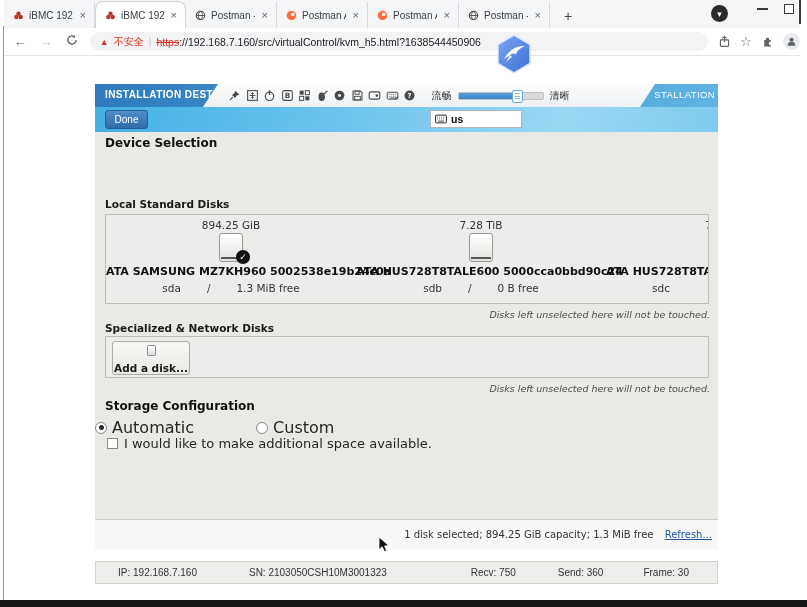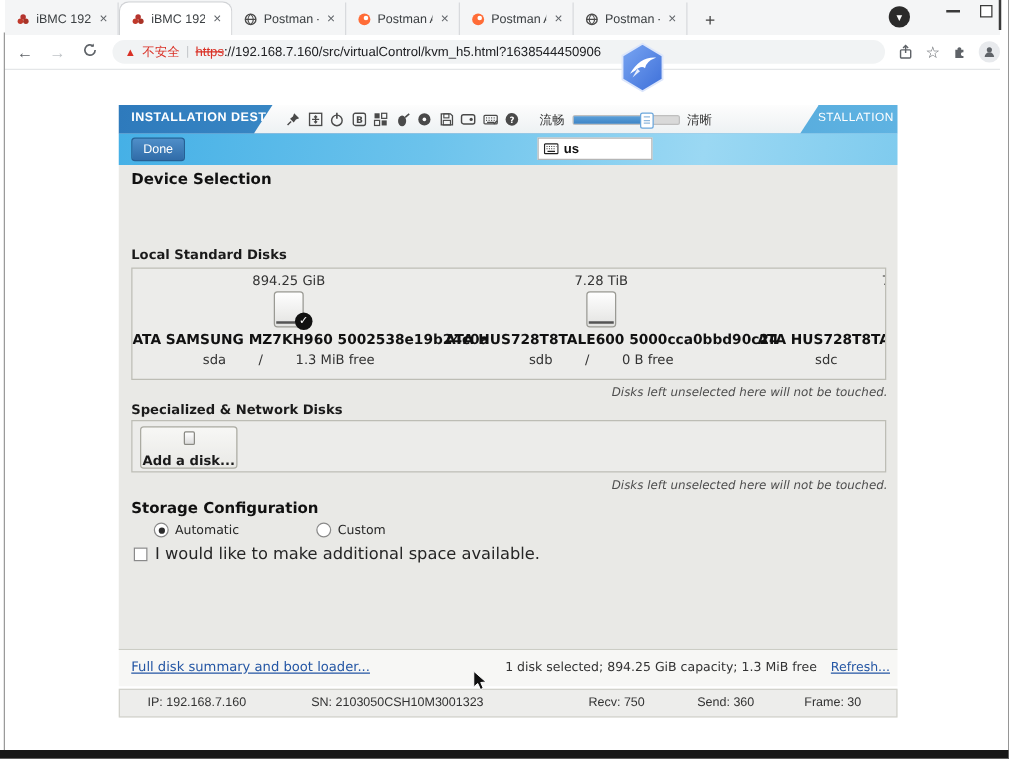--- a/index.html
+++ b/index.html
@@ -76,34 +76,34 @@
   .disk-cell.cut { width:110px; }
   .disk-cell.cut .disk-name { text-align:left; }
   .disk-cell.cut .disk-size { text-align:right; padding-right:4px; }
   .note { position:absolute; right:8px; font-style:italic; font-size:9.5px; color:#4d4d4d; }
 
   .add-panel { position:absolute; left:10px; top:204px; width:604px; height:42px; background:#ececea; border:1px solid #bdbdb5; }
   .add-btn { position:absolute; left:6px; top:4px; width:78px; height:34px; background:linear-gradient(#f7f7f5,#e9e9e6); border:1px solid #ababa2; border-radius:3px; text-align:center; }
   .add-btn .mini-disk { display:block; margin:3px auto 1px; width:9px; height:11px; background:linear-gradient(#fff,#ddd); border:1px solid #8a8a84; border-radius:1.5px; }
   .add-btn span.albl { font-size:10.5px; font-weight:bold; color:#1a1a1a; }
 
-  .radio-row { position:absolute; left:28px; top:286px; display:flex; align-items:center; font-size:10px; color:#262626;text-align:center; }
+  .radio-row { position:absolute; left:0; top:286px; display:flex; align-items:center; font-size:16px; color:#262626;text-align:center; }
   .radio { width:12px; height:12px; border:1px solid #8a8a8a; border-radius:50%; background:#fff; margin-right:5px; position:relative; }
   .radio.sel::after { content:""; position:absolute; left:2.5px; top:2.5px; width:5px; height:5px; border-radius:50%; background:#2b2b2b; }
   .radio-gap { width:62px; }
   .chk-row { position:absolute; left:12px; top:304px; display:flex; align-items:center; font-size:13px; color:#262626; }
   .chk { width:11px; height:11px; border:1px solid #8a8a8a; background:#fff; margin-right:6px; }
 
   .kvm-bottom { position:relative; height:30px; background:#f7f7f5; border-top:1px solid #cccdc5; }
   .link { color:#2456a4; text-decoration:underline; font-size:10.5px; font-family:"DejaVu Sans", sans-serif; }
   .sum-left { position:absolute; left:10px; top:8px; }
   .sum-right { position:absolute; right:6px; top:9px; font-size:10px; color:#333; font-family:"DejaVu Sans", sans-serif; }
   .sum-right .link { margin-left:8px; font-size:10px; }
 
-  .kvm-status { position:relative; margin-top:2px; height:23px; background:#ededeb; border:1px solid #d2d2cc; display:flex; align-items:center; font-size:10px; color:#333; }
+  .kvm-status { position:relative; margin-top:12px; height:23px; background:#ededeb; border:1px solid #d2d2cc; display:flex; align-items:center; font-size:10px; color:#333; }
   .st { white-space:nowrap; }
   .st-ip { margin-left:22px; } .st-sn { margin-left:52px; }
   .st-recv { margin-left:auto; margin-right:0; } .st-send { margin-left:42px; } .st-frame { margin-left:40px; margin-right:28px; }
 
   .cursor { position:absolute; left:378px; top:537px; z-index:40; }
 </style>
 </head>
 <body>
 
 <div class="screen">
@@ -371,21 +371,20 @@
         <span class="radio"></span>
         <span>Custom</span>
       </div>
       <div class="chk-row">
         <span class="chk"></span>
         <span>I would like to make additional space available.</span>
       </div>
     </div>
 
     <div class="kvm-bottom">
-      <a class="link sum-left">Full disk summary and boot loader...</a>
       <div class="sum-right">
         <span>1 disk selected; 894.25 GiB capacity; 1.3 MiB free</span>
         <a class="link">Refresh...</a>
       </div>
     </div>
 
     <div class="kvm-status">
       <span class="st st-ip">IP: 192.168.7.160</span>
       <span class="st st-sn">SN: 2103050CSH10M3001323</span>
       <span class="st st-recv">Recv: 750</span>

